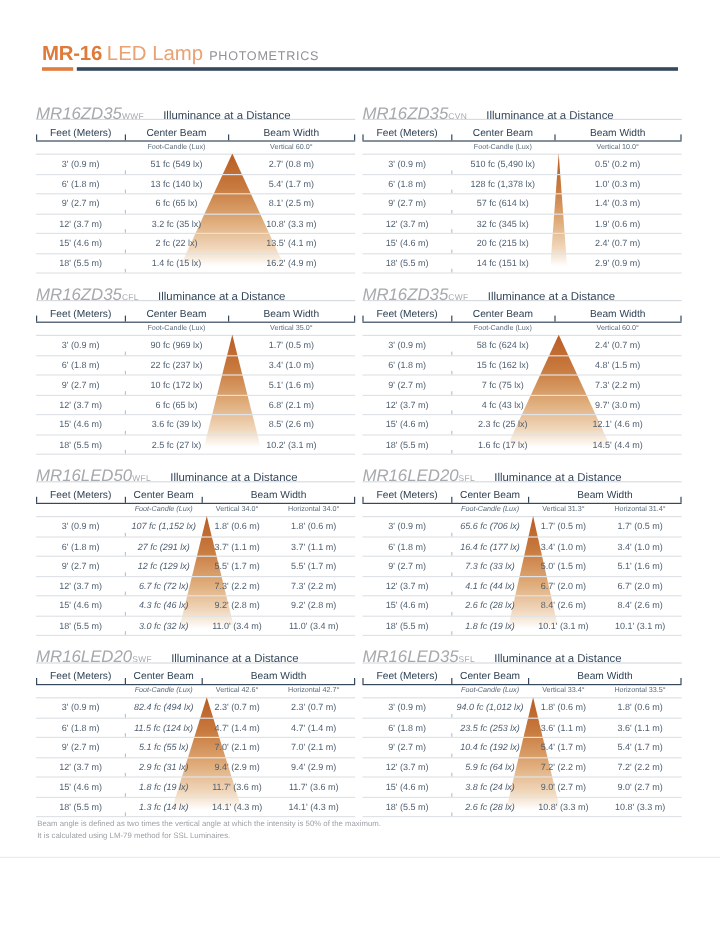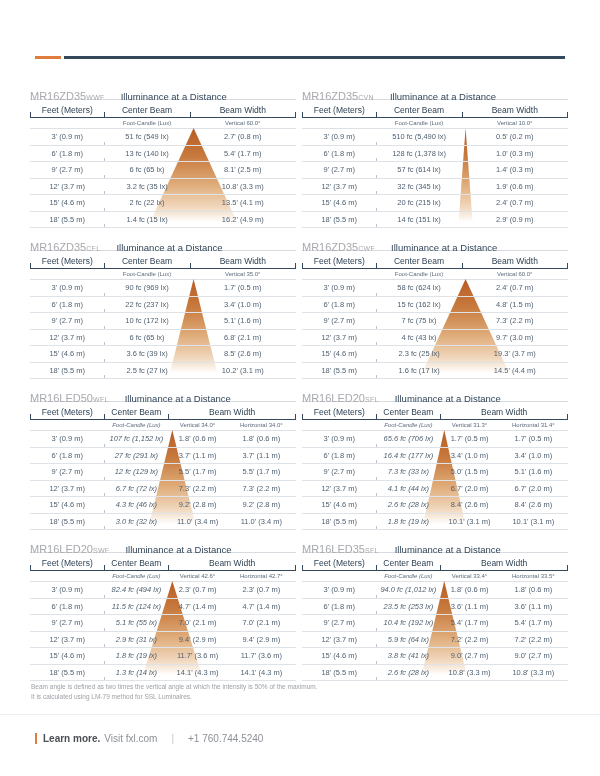--- a/index.html
+++ b/index.html
@@ -13,26 +13,26 @@
   .section-label{font-size:10.5px;color:#8E9196;margin-left:5px;letter-spacing:0.6px;}
   .rule-orange{position:absolute;left:35px;top:56px;width:26px;height:3px;background:#E07C3E;}
   .rule-navy{position:absolute;left:64px;top:56px;width:501px;height:3px;background:#36495C;}
 
   
   .tables{position:absolute;left:30px;top:86px;width:538px;display:grid;
           grid-template-columns:266px 266px;column-gap:6px;row-gap:8px;grid-auto-rows:143px;}
   .ptable{position:relative;height:143px;}
 
   .ptitle{height:13px;border-bottom:1px solid #D8DCE0;margin-bottom:2px;white-space:nowrap;}
-  .model{color:#A6A9AD;font-size:11px;}
+  .model{font-style:italic;color:#A6A9AD;font-size:14px;}
   .variant{color:#A6A9AD;font-size:7px;letter-spacing:0.3px;}
   .tname{color:#33465A;font-size:9.5px;margin-left:16px;}
 
   .thead{position:relative;height:15px;display:flex;align-items:center;
-         border-bottom:1px solid #36495C;color:#2F4254;font-size:8.5px;}
+         border-bottom:1px solid #36495C;color:#2F4254;font-size:8.5px;justify-content:center;}
   .thead span{display:block;text-align:center;}
   .tick{position:absolute;bottom:0;width:1px;height:5px;background:#36495C;}
 
   .subhead{position:relative;height:10px;display:flex;align-items:center;
            border-bottom:1px solid #DDE1E5;color:#5B6B7B;font-size:6px;}
   .subhead span{display:block;text-align:center;}
 
   .rows{position:relative;z-index:2;}
   .trow{position:relative;height:15.5px;display:flex;align-items:center;
         border-bottom:1px solid #DFE3E7;color:#4E5F70;font-size:7.5px;}
@@ -62,20 +62,23 @@
   .learn-more{font-weight:bold;color:#4A4E55;}
   .visit{color:#8D9196;margin-left:4px;}
   .footer-sep{color:#C5C8CC;margin:0 14px;}
   .phone{color:#8D9196;}
 </style>
 </head>
 <body>
 
 <div class="page">
 
+  <div class="page-header">
+    <span class="brand-bold">MR-16</span><span class="brand-light">LED Lamp</span><span class="section-label">PHOTOMETRICS</span>
+  </div>
   <div class="rule-orange"></div>
   <div class="rule-navy"></div>
 
   <div class="tables">
     <section class="ptable">
       <div class="ptitle">
         <span class="model">MR16ZD35</span><span class="variant">WWF</span><span class="tname">Illuminance at a Distance</span>
       </div>
       <div class="thead">
           <span class="hcol-0">Feet (Meters)</span>
@@ -268,21 +271,21 @@
             <span class="dcol-2">7.3' (2.2 m)</span>
           </div>
           <div class="trow">
             <span class="dcol-0">12' (3.7 m)</span>
             <span class="dcol-1">4 fc (43 lx)</span>
             <span class="dcol-2">9.7' (3.0 m)</span>
           </div>
           <div class="trow">
             <span class="dcol-0">15' (4.6 m)</span>
             <span class="dcol-1">2.3 fc (25 lx)</span>
-            <span class="dcol-2">19.3' (3.7 m)</span>
+            <span class="dcol-2">12.1' (4.6 m)</span>
           </div>
           <div class="trow">
             <span class="dcol-0">18' (5.5 m)</span>
             <span class="dcol-1">1.6 fc (17 lx)</span>
             <span class="dcol-2">14.5' (4.4 m)</span>
           </div>
         </div>
     </section>
 
     <section class="ptable four">
@@ -505,41 +508,34 @@
             <span class="dcol-3">5.4' (1.7 m)</span>
           </div>
           <div class="trow">
             <span class="dcol-0">12' (3.7 m)</span>
             <span class="dcol-1">5.9 fc (64 lx)</span>
             <span class="dcol-2">7.2' (2.2 m)</span>
             <span class="dcol-3">7.2' (2.2 m)</span>
           </div>
           <div class="trow">
             <span class="dcol-0">15' (4.6 m)</span>
-            <span class="dcol-1">3.8 fc (41 lx)</span>
+            <span class="dcol-1">3.8 fc (24 lx)</span>
             <span class="dcol-2">9.0' (2.7 m)</span>
             <span class="dcol-3">9.0' (2.7 m)</span>
           </div>
           <div class="trow">
             <span class="dcol-0">18' (5.5 m)</span>
             <span class="dcol-1">2.6 fc (28 lx)</span>
             <span class="dcol-2">10.8' (3.3 m)</span>
             <span class="dcol-3">10.8' (3.3 m)</span>
           </div>
         </div>
     </section>
   </div>
 
   <div class="footnote">
     <div>Beam angle is defined as two times the vertical angle at which the intensity is 50% of the maximum.</div>
     <div>It is calculated using LM-79 method for SSL Luminaires.</div>
   </div>
 
   <div class="footer-divider"></div>
-  <div class="page-footer">
-    <span class="footer-bar"></span>
-    <span class="learn-more">Learn more.</span>
-    <span class="visit">Visit fxl.com</span>
-    <span class="footer-sep">|</span>
-    <span class="phone">+1 760.744.5240</span>
-  </div>
 
 </div>
 
 </body></html>

